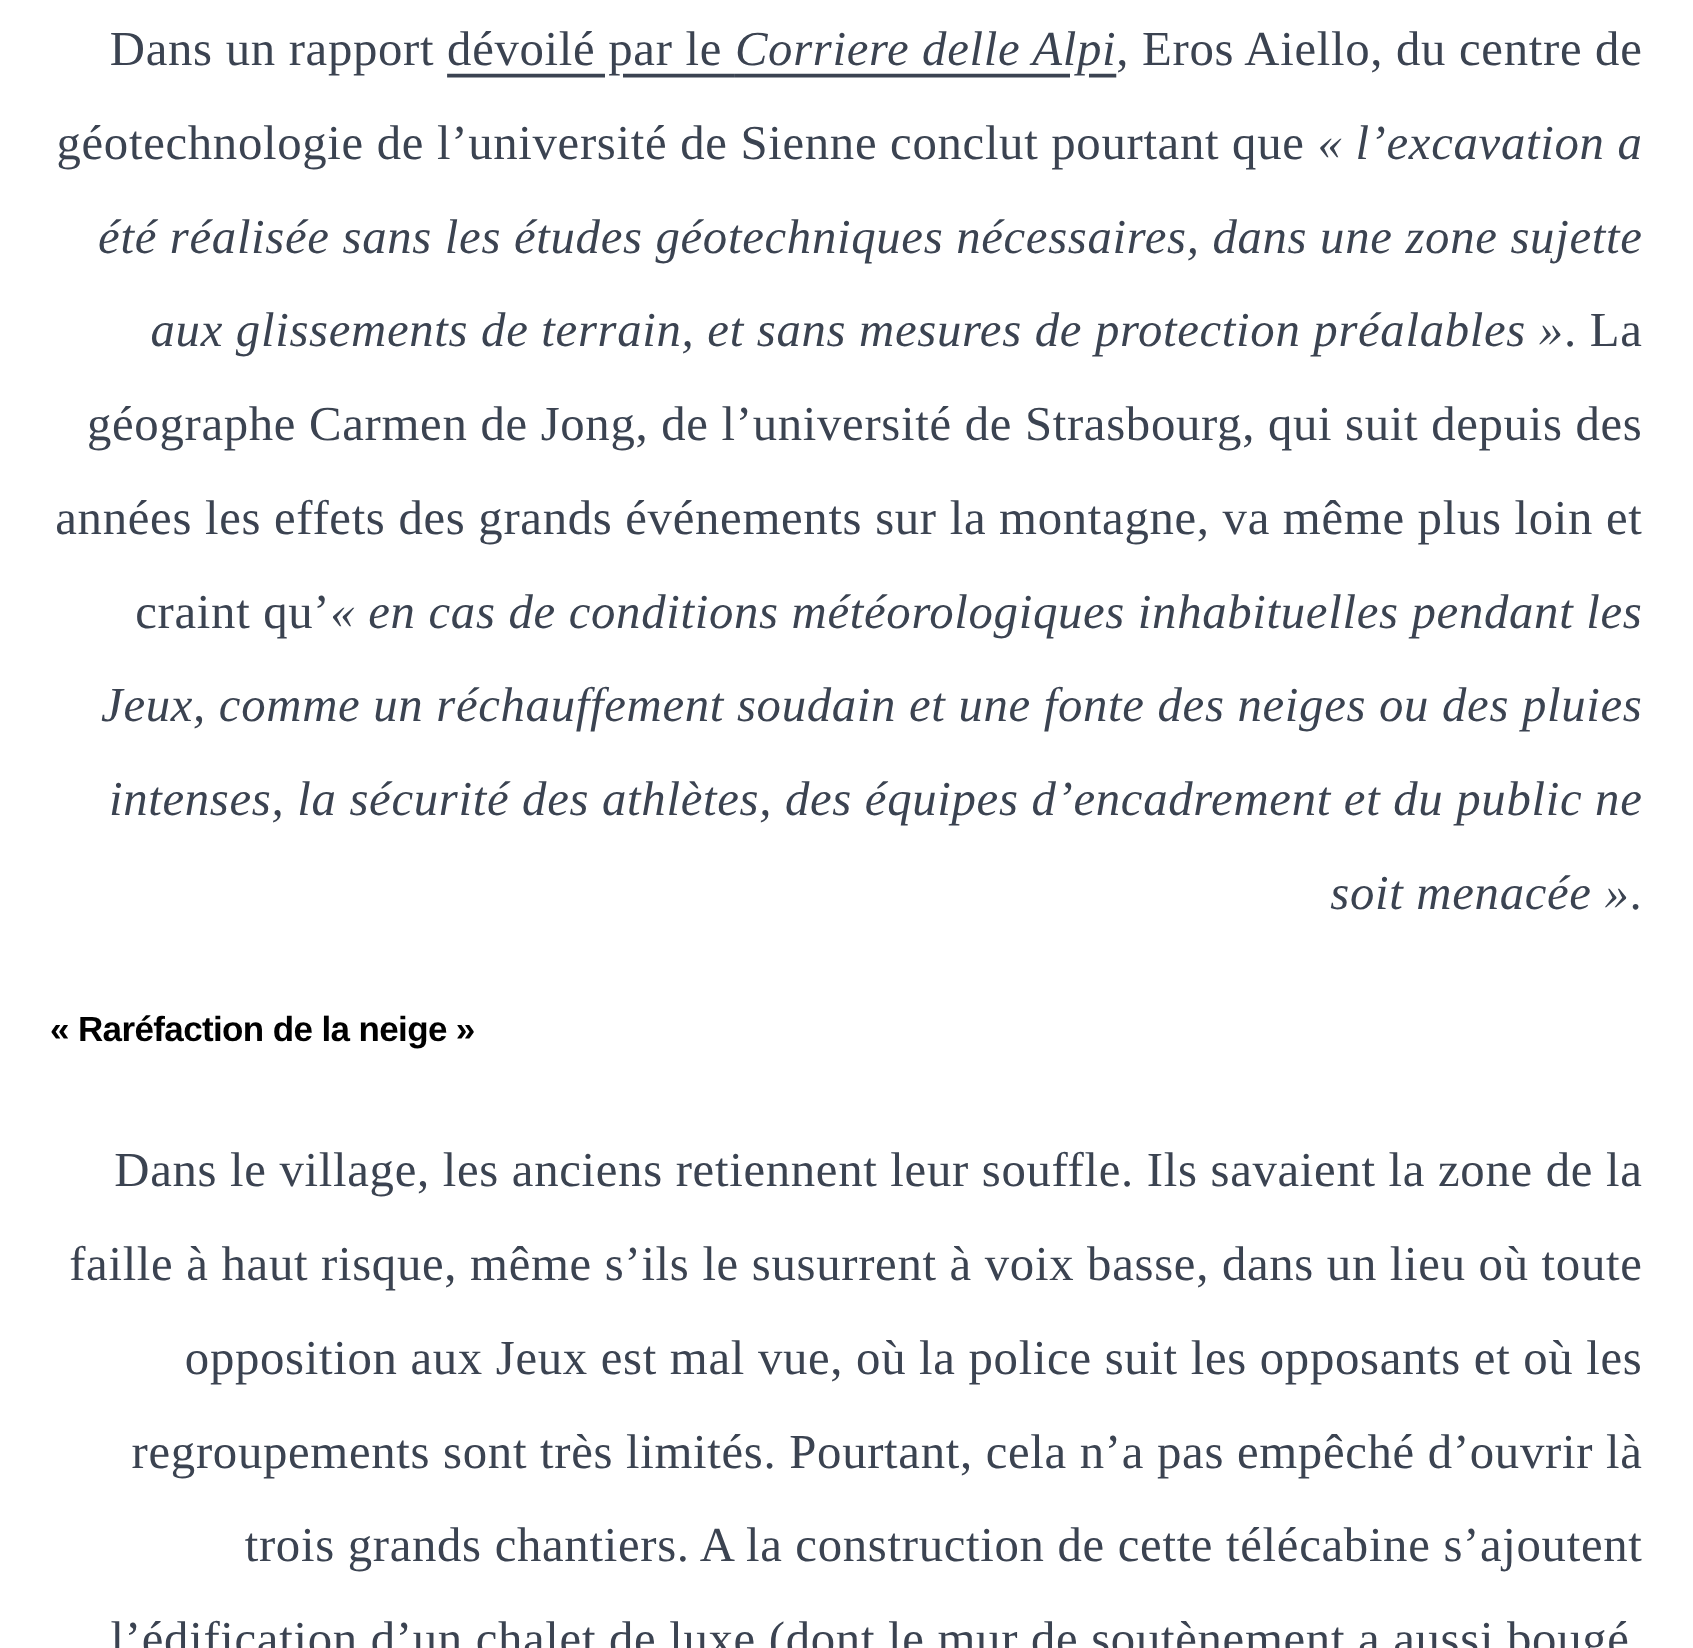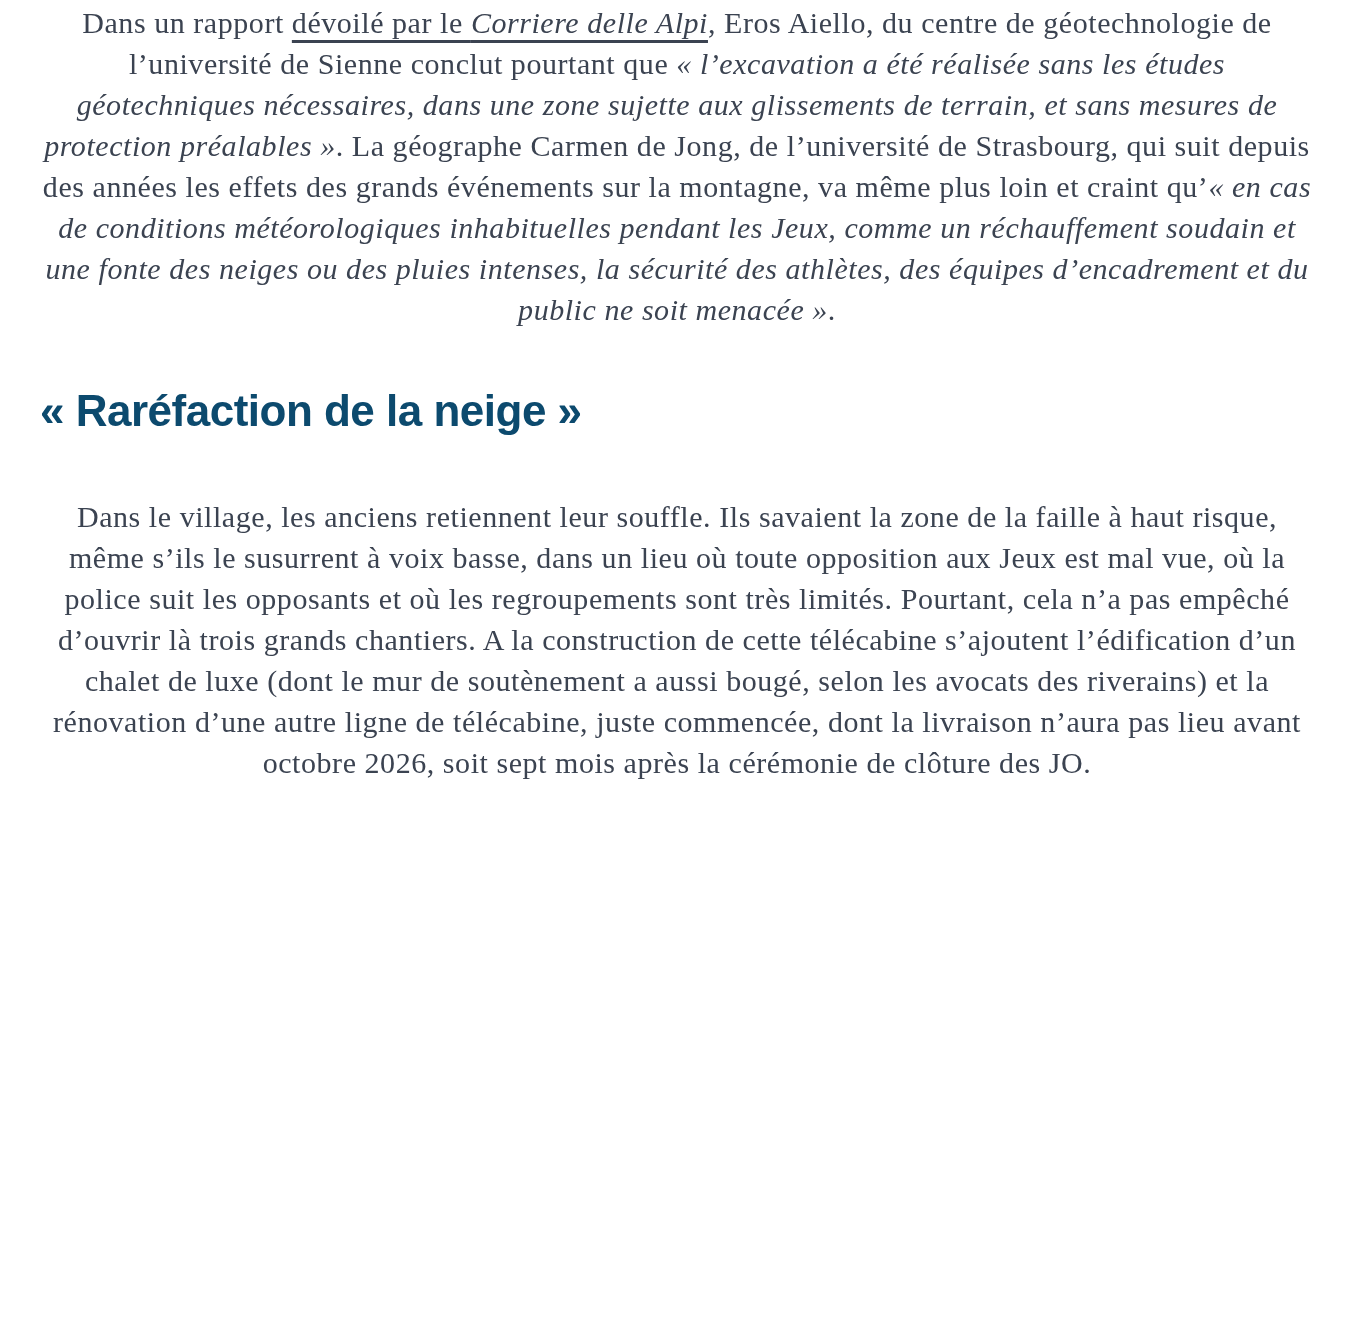--- a/index.html
+++ b/index.html
@@ -13,43 +13,43 @@
     box-sizing: border-box;
     font-family: "Liberation Serif", serif;
     color: #3b4351;
   }
   main[data-name="article-body"] {
     padding: 2px 40px 30px 40px;
     box-sizing: border-box;
     max-width: 1354px;
   }
   .para {
-    font-size: 30px;
-    line-height: 41px;
+    font-size: 39px;
+    line-height: 75px;
     letter-spacing: 0.55px;
     margin: 0;
-    text-align: center;
+    text-align: right;
   }
   .run-normal { font-style: normal; }
   .run-italic { font-style: italic; }
   a.run-link {
     color: inherit;
     text-decoration: underline;
     text-decoration-thickness: 2.5px;
     text-underline-offset: 7px;
     text-decoration-color: #3b4351;
     cursor: pointer;
   }
   h2.heading {
     font-family: "Liberation Sans", sans-serif;
     font-weight: 700;
-    font-size: 44px;
+    font-size: 28px;
     line-height: 1.2;
     letter-spacing: -0.5px;
-    color: #0c4a6e;
+    color: #000000;
     margin: 55px 0 58px 0;
   }
 </style>
 </head>
 <body data-name="page">
 
 <main data-name="article-body">
   <p class="para" data-name="article-paragraph-1"><span class="run-normal" data-name="text-run">Dans un rapport </span><a class="run-link" data-name="article-link">dévoilé par le </a><a class="run-link run-italic" data-name="article-link">Corriere delle Alpi</a><span class="run-normal" data-name="text-run">, Eros Aiello, du centre de géotechnologie de l’université de Sienne conclut pourtant que </span><span class="run-italic" data-name="text-run">« l’excavation a été réalisée sans les études géotechniques nécessaires, dans une zone sujette aux glissements de terrain, et sans mesures de protection préalables »</span><span class="run-normal" data-name="text-run">. La géographe Carmen de Jong, de l’université de Strasbourg, qui suit depuis des années les effets des grands événements sur la montagne, va même plus loin et craint qu’</span><span class="run-italic" data-name="text-run">« en cas de conditions météorologiques inhabituelles pendant les Jeux, comme un réchauffement soudain et une fonte des neiges ou des pluies intenses, la sécurité des athlètes, des équipes d’encadrement et du public ne soit menacée »</span><span class="run-normal" data-name="text-run">.</span></p>
 
   <h2 class="heading" data-name="section-heading">« Raréfaction de la neige »</h2>

